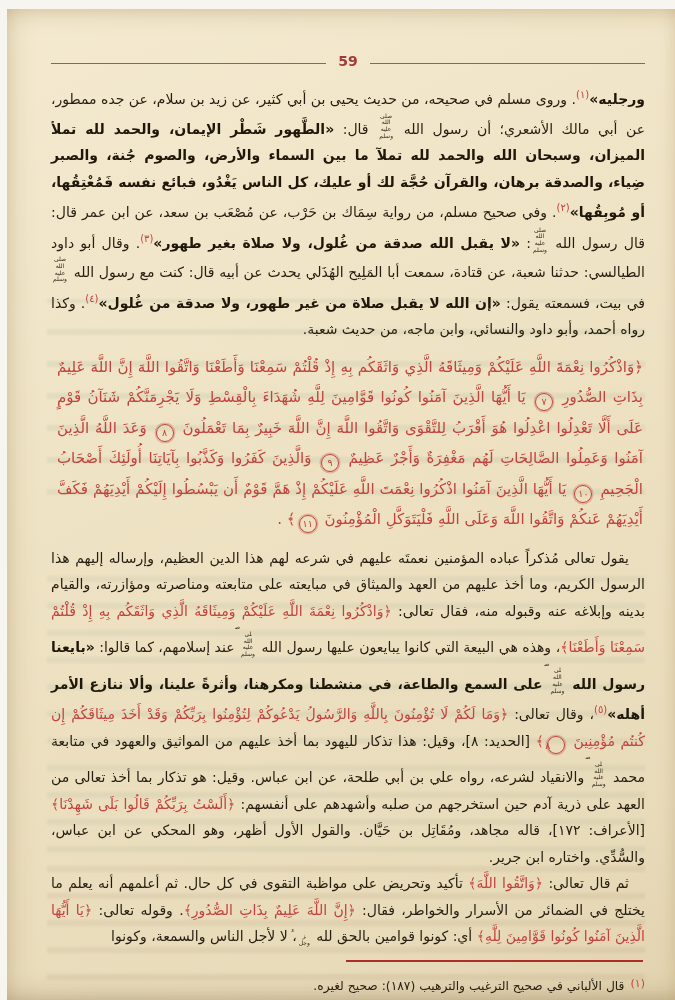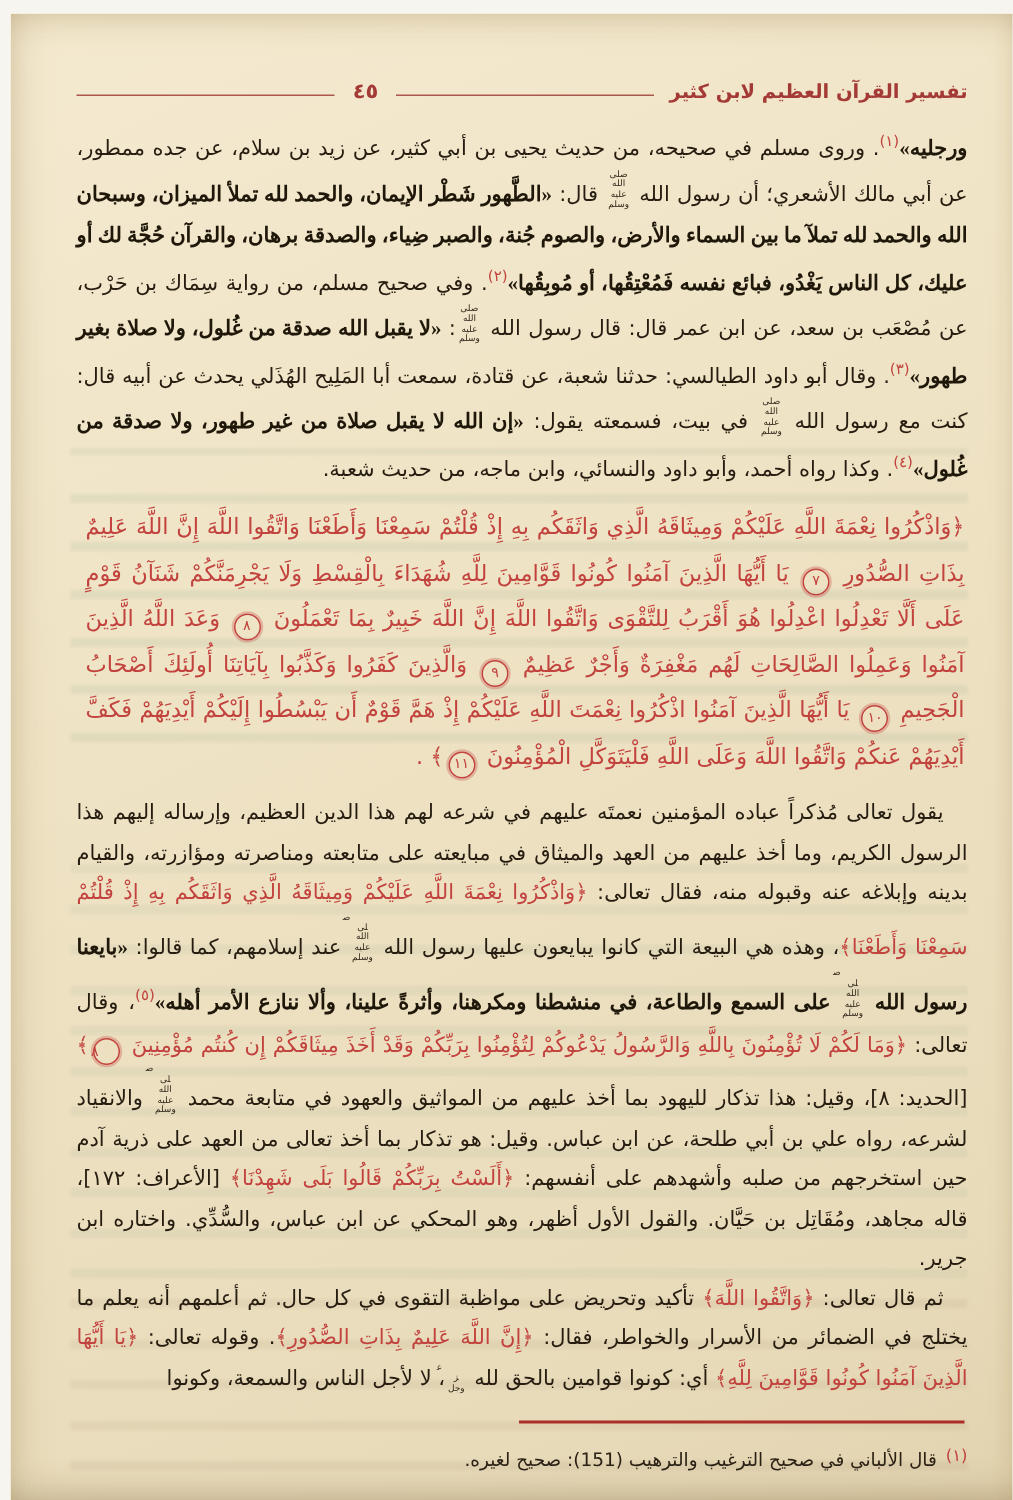--- a/index.html
+++ b/index.html
@@ -43,21 +43,21 @@
   .h-rule{flex:1;height:1px;background:#9e3d37;opacity:.85;margin-top:4px;}
   .h-num{font-size:14px;padding:0 2px;}
 
   
   .para{
     margin:0;font-size:14px;line-height:26.5px;
     text-align:justify;text-indent:16px;
   }
   .para.no-indent{text-indent:0;}
   .seg-n{}
-  .seg-b{font-weight:bold;color:#1f1709;font-family:Liberation Serif, serif;}
+  .seg-b{font-weight:bold;color:#1f1709;}
   .seg-r{color:#c2433e;}
   .seg-fn{color:#c2433e;font-size:10px;vertical-align:6px;letter-spacing:-.5px;}
   .seg-ref{font-size:14px;}
   .honorific{
     display:inline-block;width:16px;font-size:6px;line-height:1.12;
     text-align:center;vertical-align:-4px;margin:0 1px;
     white-space:normal;overflow-wrap:anywhere;color:#33291c;
   }
   .honorific-az{width:13px;}
   .ayah-num{
@@ -84,38 +84,37 @@
 
 <div class="scan">
   <div class="page">
     <div class="ghost g1"></div>
     <div class="ghost g2"></div>
     <div class="ghost g3"></div>
 
     <div class="content">
 
       <div class="header">
-        <span class="h-title">تفسير القرآن العظيم لابن كثير</span>
         <span class="h-rule"></span>
-        <span class="h-num">٤٥</span>
+        <span class="h-num">59</span>
         <span class="h-rule"></span>
       </div>
 
       <main>
         <p class="para no-indent"><span class="seg-b">ورجليه»</span><span class="seg-fn">(١)</span><span class="seg-n">. وروى مسلم في صحيحه، من حديث يحيى بن أبي كثير، عن زيد بن سلام، عن جده ممطور، عن أبي مالك الأشعري؛ أن رسول الله </span><span class="honorific">صلى الله عليه وسلم</span><span class="seg-n"> قال: </span><span class="seg-b">«الطَّهور شَطْر الإيمان، والحمد لله تملأ الميزان، وسبحان الله والحمد لله تملآ ما بين السماء والأرض، والصوم جُنة، والصبر ضِياء، والصدقة برهان، والقرآن حُجَّة لك أو عليك، كل الناس يَغْدُو، فبائع نفسه فَمُعْتِقُها، أو مُوبِقُها»</span><span class="seg-fn">(٢)</span><span class="seg-n">. وفي صحيح مسلم، من رواية سِمَاك بن حَرْب، عن مُصْعَب بن سعد، عن ابن عمر قال: قال رسول الله </span><span class="honorific">صلى الله عليه وسلم</span><span class="seg-n">: </span><span class="seg-b">«لا يقبل الله صدقة من غُلول، ولا صلاة بغير طهور»</span><span class="seg-fn">(٣)</span><span class="seg-n">. وقال أبو داود الطيالسي: حدثنا شعبة، عن قتادة، سمعت أبا المَلِيح الهُذَلي يحدث عن أبيه قال: كنت مع رسول الله </span><span class="honorific">صلى الله عليه وسلم</span><span class="seg-n"> في بيت، فسمعته يقول: </span><span class="seg-b">«إن الله لا يقبل صلاة من غير طهور، ولا صدقة من غُلول»</span><span class="seg-fn">(٤)</span><span class="seg-n">. وكذا رواه أحمد، وأبو داود والنسائي، وابن ماجه، من حديث شعبة.</span></p>
         <div class="quran"><span class="seg-r">﴿وَاذْكُرُوا نِعْمَةَ اللَّهِ عَلَيْكُمْ وَمِيثَاقَهُ الَّذِي وَاثَقَكُم بِهِ إِذْ قُلْتُمْ سَمِعْنَا وَأَطَعْنَا وَاتَّقُوا اللَّهَ إِنَّ اللَّهَ عَلِيمٌ بِذَاتِ الصُّدُورِ </span><span class="ayah-num">٧</span><span class="seg-r"> يَا أَيُّهَا الَّذِينَ آمَنُوا كُونُوا قَوَّامِينَ لِلَّهِ شُهَدَاءَ بِالْقِسْطِ وَلَا يَجْرِمَنَّكُمْ شَنَآنُ قَوْمٍ عَلَى أَلَّا تَعْدِلُوا اعْدِلُوا هُوَ أَقْرَبُ لِلتَّقْوَى وَاتَّقُوا اللَّهَ إِنَّ اللَّهَ خَبِيرٌ بِمَا تَعْمَلُونَ </span><span class="ayah-num">٨</span><span class="seg-r"> وَعَدَ اللَّهُ الَّذِينَ آمَنُوا وَعَمِلُوا الصَّالِحَاتِ لَهُم مَغْفِرَةٌ وَأَجْرٌ عَظِيمٌ </span><span class="ayah-num">٩</span><span class="seg-r"> وَالَّذِينَ كَفَرُوا وَكَذَّبُوا بِآيَاتِنَا أُولَئِكَ أَصْحَابُ الْجَحِيمِ </span><span class="ayah-num">١٠</span><span class="seg-r"> يَا أَيُّهَا الَّذِينَ آمَنُوا اذْكُرُوا نِعْمَتَ اللَّهِ عَلَيْكُمْ إِذْ هَمَّ قَوْمٌ أَن يَبْسُطُوا إِلَيْكُمْ أَيْدِيَهُمْ فَكَفَّ أَيْدِيَهُمْ عَنكُمْ وَاتَّقُوا اللَّهَ وَعَلَى اللَّهِ فَلْيَتَوَكَّلِ الْمُؤْمِنُونَ </span><span class="ayah-num">١١</span><span class="seg-r">﴾ .</span></div>
         <p class="para"><span class="seg-n">يقول تعالى مُذكراً عباده المؤمنين نعمتَه عليهم في شرعه لهم هذا الدين العظيم، وإرساله إليهم هذا الرسول الكريم، وما أخذ عليهم من العهد والميثاق في مبايعته على متابعته ومناصرته ومؤازرته، والقيام بدينه وإبلاغه عنه وقبوله منه، فقال تعالى: </span><span class="seg-r">﴿وَاذْكُرُوا نِعْمَةَ اللَّهِ عَلَيْكُمْ وَمِيثَاقَهُ الَّذِي وَاثَقَكُم بِهِ إِذْ قُلْتُمْ سَمِعْنَا وَأَطَعْنَا﴾</span><span class="seg-n">، وهذه هي البيعة التي كانوا يبايعون عليها رسول الله </span><span class="honorific">صلى الله عليه وسلم</span><span class="seg-n"> عند إسلامهم، كما قالوا: </span><span class="seg-b">«بايعنا رسول الله </span><span class="honorific">صلى الله عليه وسلم</span><span class="seg-b"> على السمع والطاعة، في منشطنا ومكرهنا، وأثرةً علينا، وألا ننازع الأمر أهله»</span><span class="seg-fn">(٥)</span><span class="seg-n">، وقال تعالى: </span><span class="seg-r">﴿وَمَا لَكُمْ لَا تُؤْمِنُونَ بِاللَّهِ وَالرَّسُولُ يَدْعُوكُمْ لِتُؤْمِنُوا بِرَبِّكُمْ وَقَدْ أَخَذَ مِيثَاقَكُمْ إِن كُنتُم مُؤْمِنِينَ </span><span class="ayah-num">٨</span><span class="seg-r">﴾</span><span class="seg-ref"> [الحديد: ٨]</span><span class="seg-n">، وقيل: هذا تذكار لليهود بما أخذ عليهم من المواثيق والعهود في متابعة محمد </span><span class="honorific">صلى الله عليه وسلم</span><span class="seg-n"> والانقياد لشرعه، رواه علي بن أبي طلحة، عن ابن عباس. وقيل: هو تذكار بما أخذ تعالى من العهد على ذرية آدم حين استخرجهم من صلبه وأشهدهم على أنفسهم: </span><span class="seg-r">﴿أَلَسْتُ بِرَبِّكُمْ قَالُوا بَلَى شَهِدْنَا﴾</span><span class="seg-ref"> [الأعراف: ١٧٢]</span><span class="seg-n">، قاله مجاهد، ومُقَاتِل بن حَيَّان. والقول الأول أظهر، وهو المحكي عن ابن عباس، والسُّدِّي. واختاره ابن جرير.</span></p>
         <p class="para"><span class="seg-n">ثم قال تعالى: </span><span class="seg-r">﴿وَاتَّقُوا اللَّهَ﴾</span><span class="seg-n"> تأكيد وتحريض على مواظبة التقوى في كل حال. ثم أعلمهم أنه يعلم ما يختلج في الضمائر من الأسرار والخواطر، فقال: </span><span class="seg-r">﴿إِنَّ اللَّهَ عَلِيمٌ بِذَاتِ الصُّدُورِ﴾</span><span class="seg-n">. وقوله تعالى: </span><span class="seg-r">﴿يَا أَيُّهَا الَّذِينَ آمَنُوا كُونُوا قَوَّامِينَ لِلَّهِ﴾</span><span class="seg-n"> أي: كونوا قوامين بالحق لله </span><span class="honorific honorific-az">عز وجل</span><span class="seg-n">، لا لأجل الناس والسمعة، وكونوا</span></p>
       </main>
 
       <div class="footer">
         <div class="fn-sep"></div>
         <div class="footnotes">
           <div class="fn-row">
-            <span class="fn-m">(١)</span><span class="fn-t">قال الألباني في صحيح الترغيب والترهيب (151): صحيح لغيره.</span>
+            <span class="fn-m">(١)</span><span class="fn-t">قال الألباني في صحيح الترغيب والترهيب (١٨٧): صحيح لغيره.</span>
           </div>
 
         </div>
       </div>
 
     </div>
   </div>
 </div>
 
 </body></html>

